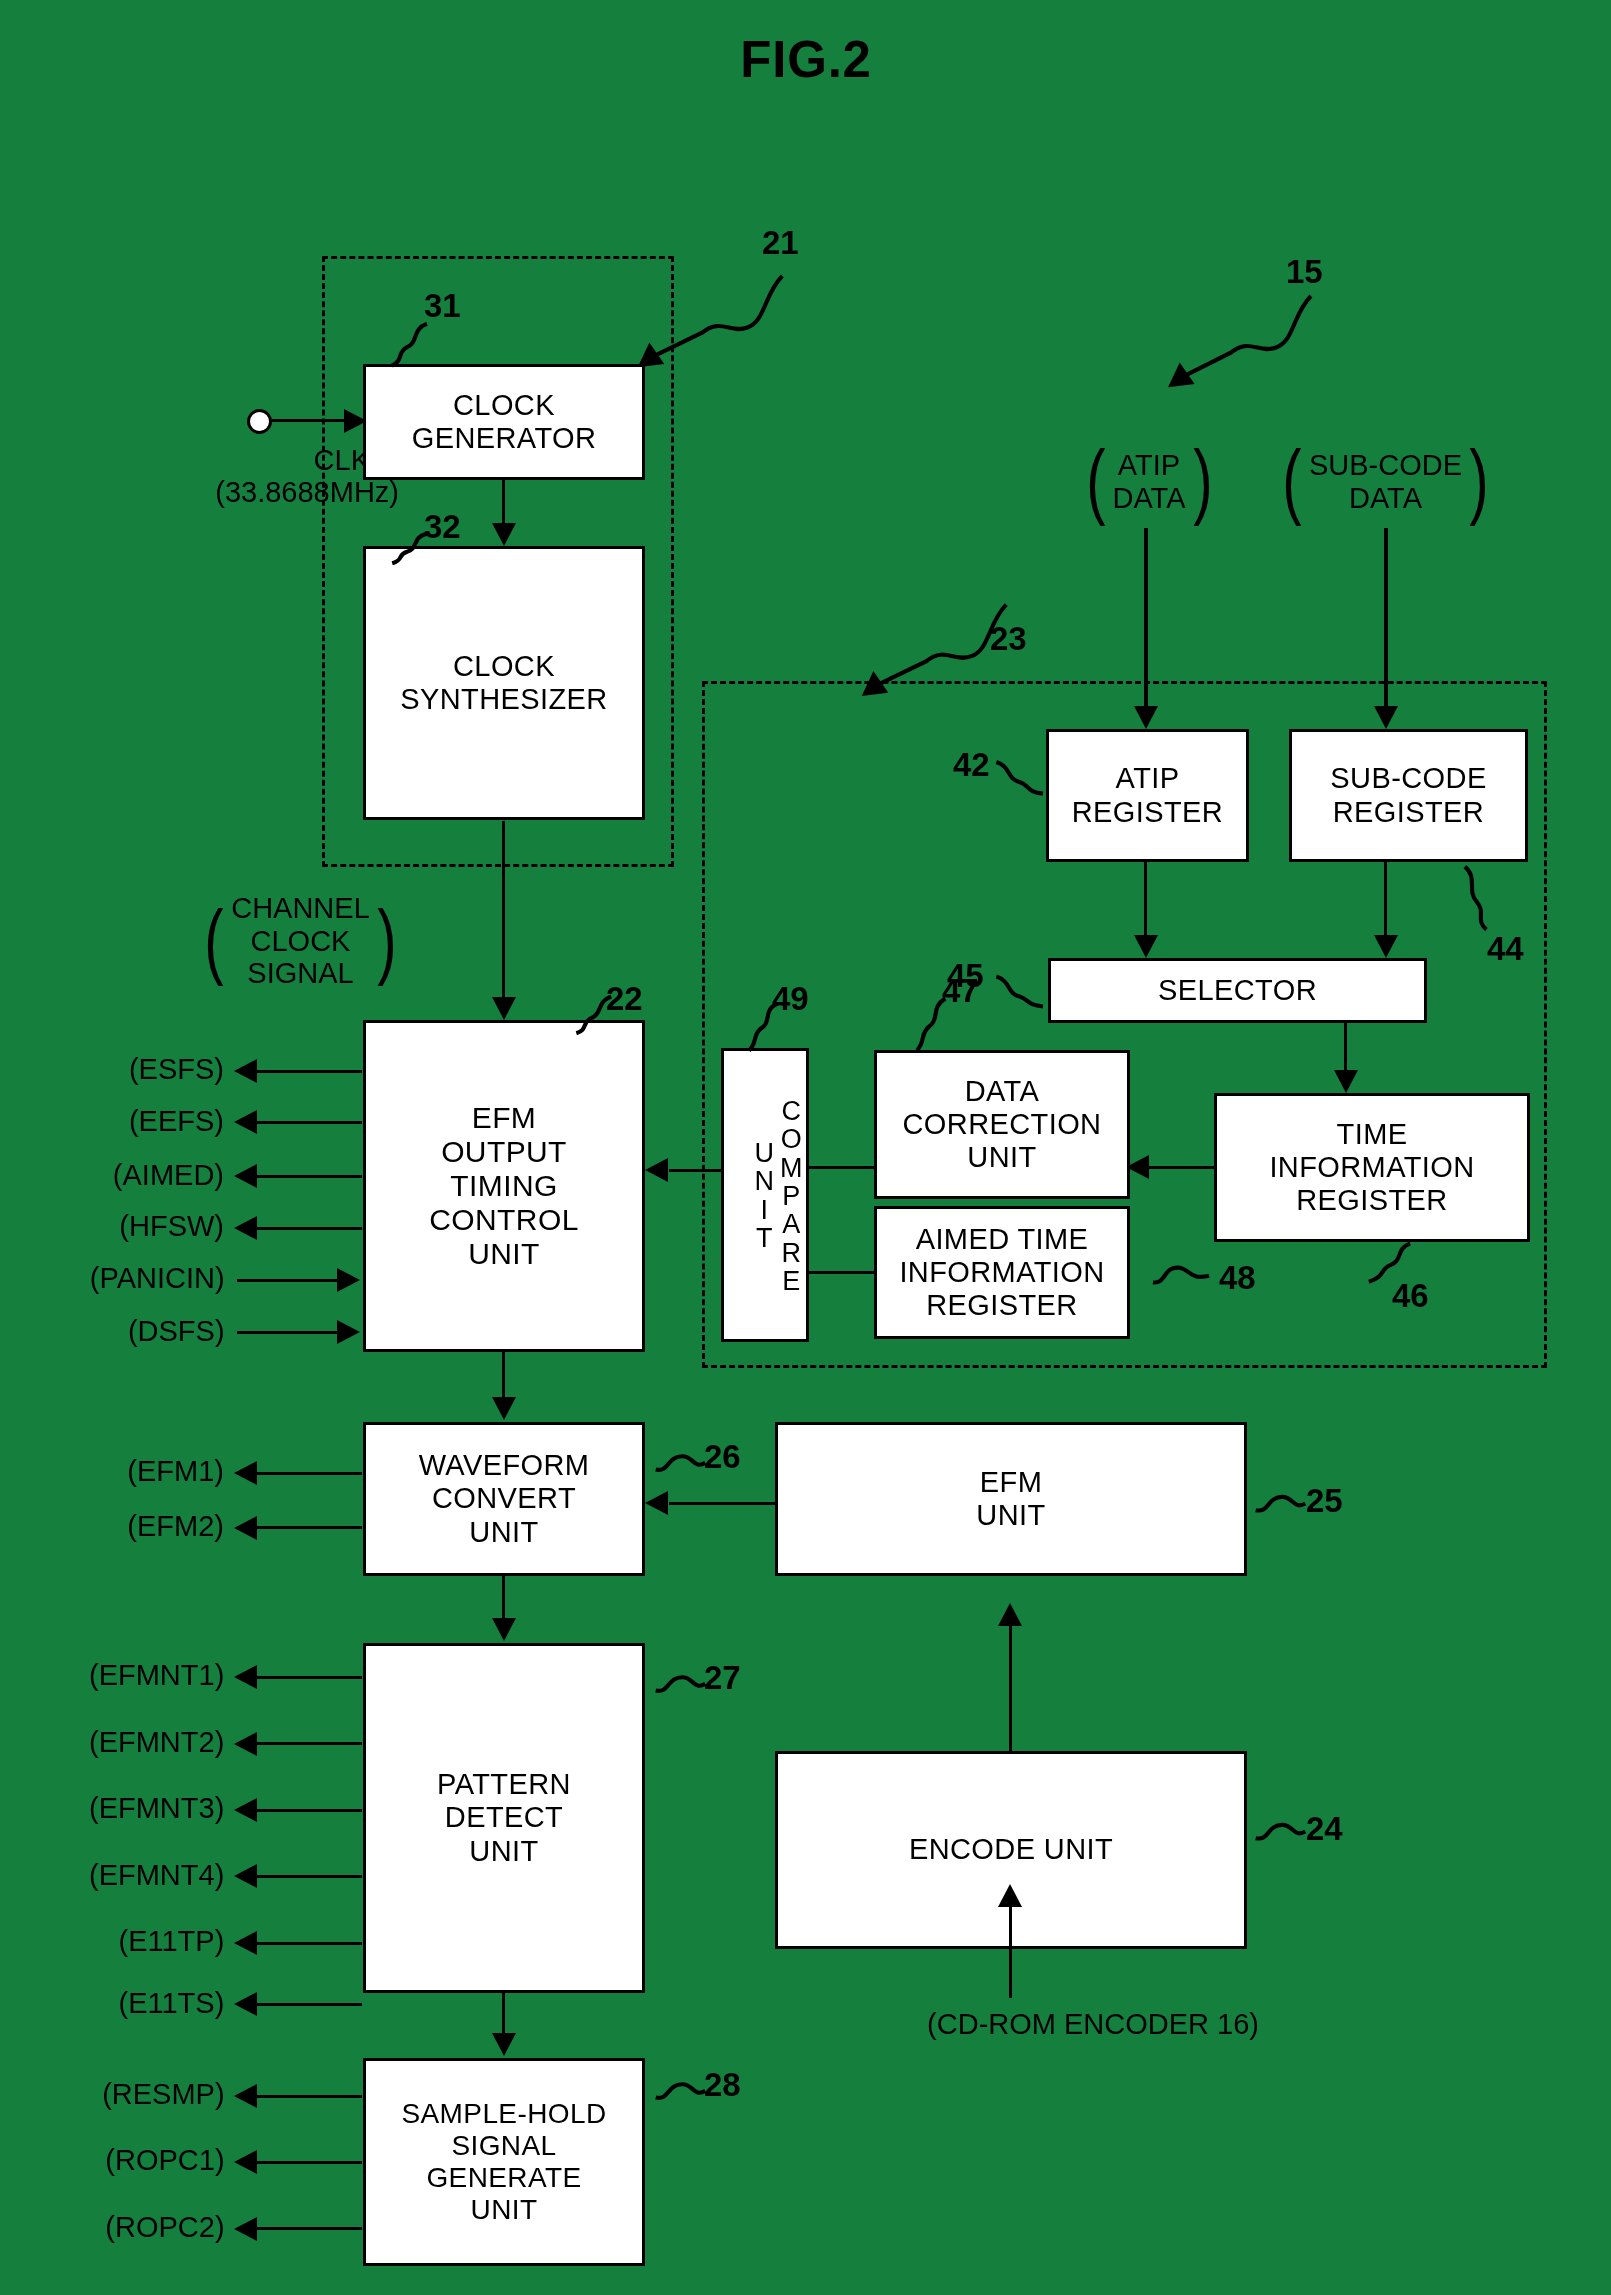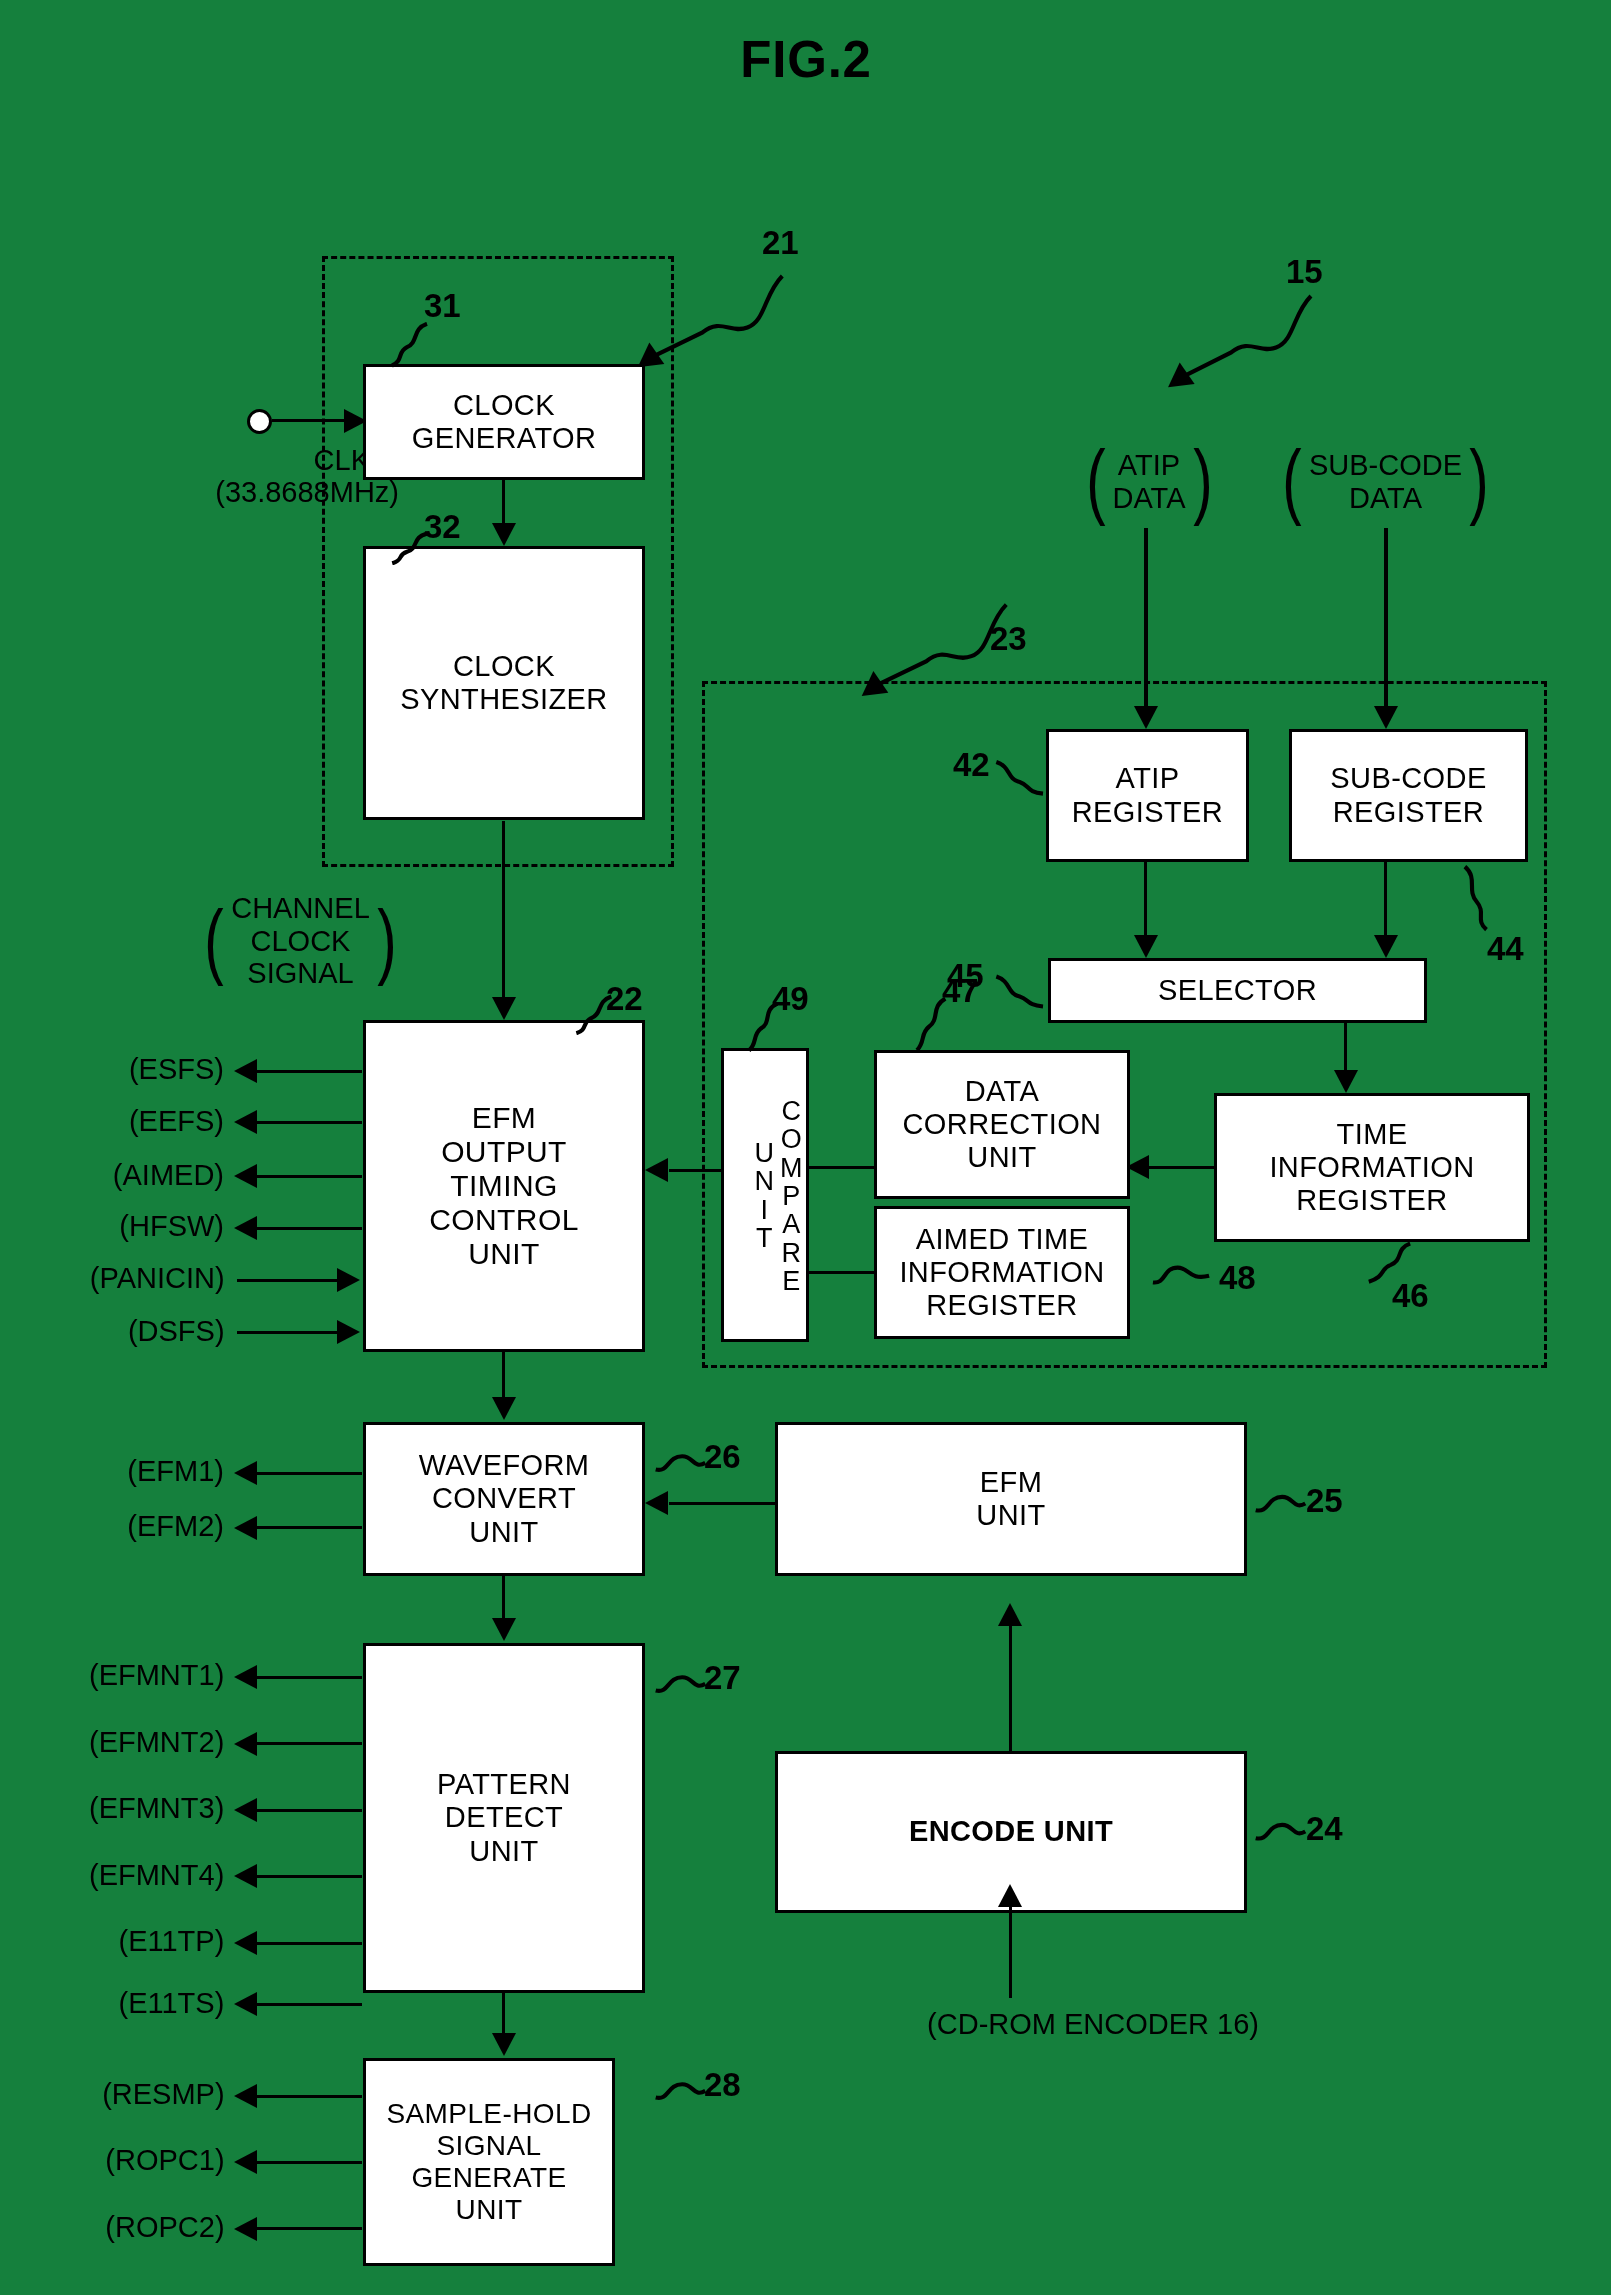--- a/index.html
+++ b/index.html
@@ -371,21 +371,21 @@
     </span>
   </div>
   <div class="num" style="left:1306px; top:1482px;">25</div>
   <svg class="sq" style="left:1254px; top:1487px;" width="53" height="38" viewBox="0 0 64 46">
     <path d="M2,28 C18,32 16,12 34,12 C48,12 48,28 62,20" fill="none" stroke="#000" stroke-width="5"></path>
   </svg>
 
   <div class="vline" style="left:1009px; top:1626px; height:126px;"></div>
   <div class="ar ar-u" style="left:998px; top:1603px;"></div>
 
-  <div class="box" style="left:775px; top:1751px; width:472px; height:162px;font-weight:bold;">
+  <div class="box" style="left:775px; top:1751px; width:472px; height:198px;">
     <span>ENCODE UNIT</span>
   </div>
   <div class="num" style="left:1306px; top:1810px;">24</div>
   <svg class="sq" style="left:1254px; top:1815px;" width="53" height="38" viewBox="0 0 64 46">
     <path d="M2,28 C18,32 16,12 34,12 C48,12 48,28 62,20" fill="none" stroke="#000" stroke-width="5"></path>
   </svg>
 
   <div class="vline" style="left:1009px; top:1905px; height:93px;"></div>
   <div class="ar ar-u" style="left:998px; top:1884px;"></div>
   <div class="lbl c" style="left:764px; top:2008px; width:495px;">(CD-ROM ENCODER 16)</div>
@@ -425,21 +425,21 @@
   <div class="hline" style="left:257px; top:1942px; width:105px;"></div>
   <div class="ar ar-l" style="left:234px; top:1931px;"></div>
 
   <div class="lbl r" style="left:8.3px; top:1987px; width:216px;">(E11TS)</div>
   <div class="hline" style="left:257px; top:2003px; width:105px;"></div>
   <div class="ar ar-l" style="left:234px; top:1992px;"></div>
 
   <div class="vline" style="left:502px; top:1993px; height:47px;"></div>
   <div class="ar ar-d" style="left:492px; top:2033px;"></div>
 
-  <div class="box" style="left:363px; top:2058px; width:252px; height:208px; font-size:28px;justify-content:flex-end;">
+  <div class="box" style="left:363px; top:2058px; width:282px; height:208px; font-size:28px;justify-content:flex-end;">
     <span>
       <span>SAMPLE-HOLD</span>
       <span>SIGNAL</span>
       <span>GENERATE</span>
       <span>UNIT</span>
     </span>
   </div>
   <div class="num" style="left:704px; top:2066px;">28</div>
   <svg class="sq" style="left:654px; top:2076px;" width="53" height="38" viewBox="0 0 64 46">
     <path d="M2,26 C18,30 16,10 34,10 C48,10 48,26 62,18" fill="none" stroke="#000" stroke-width="5"></path>

